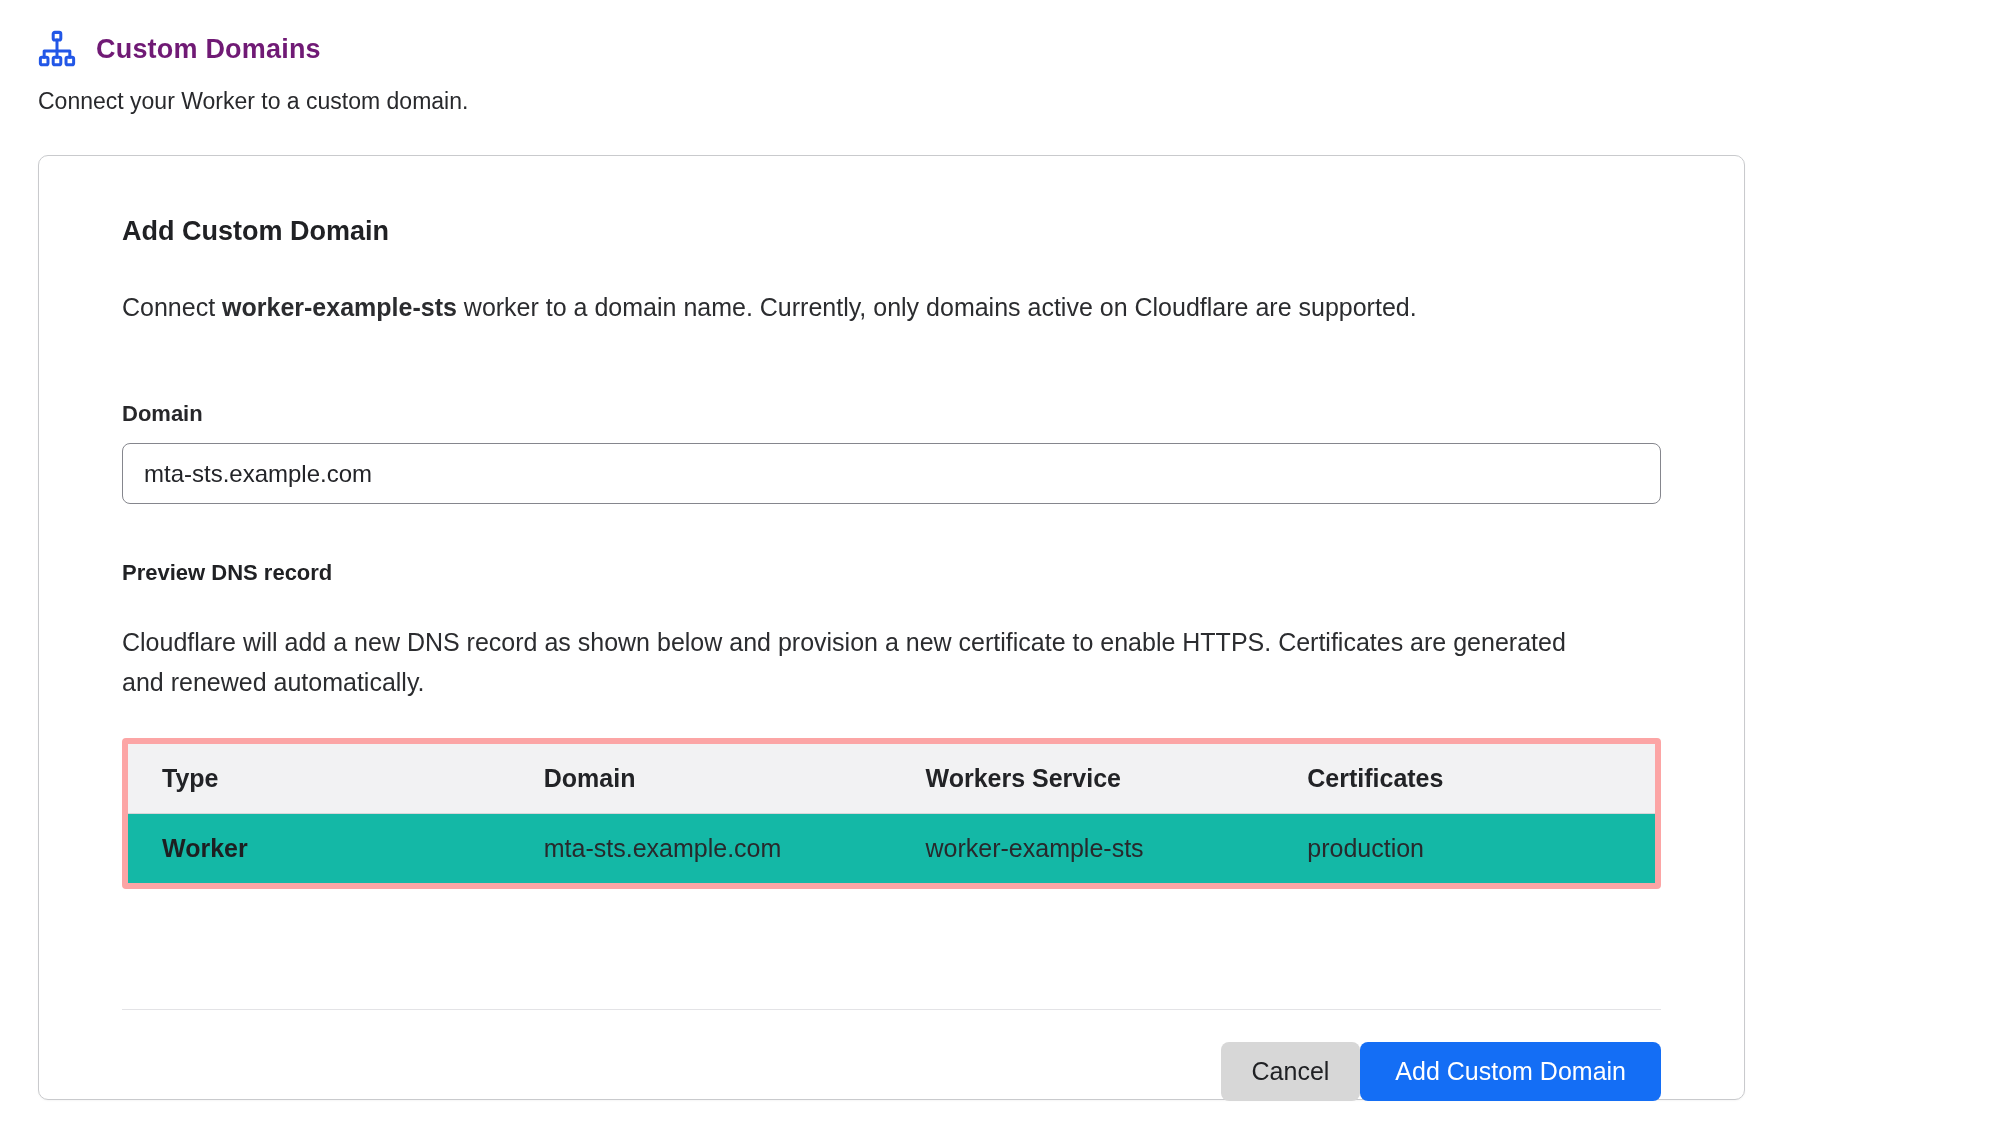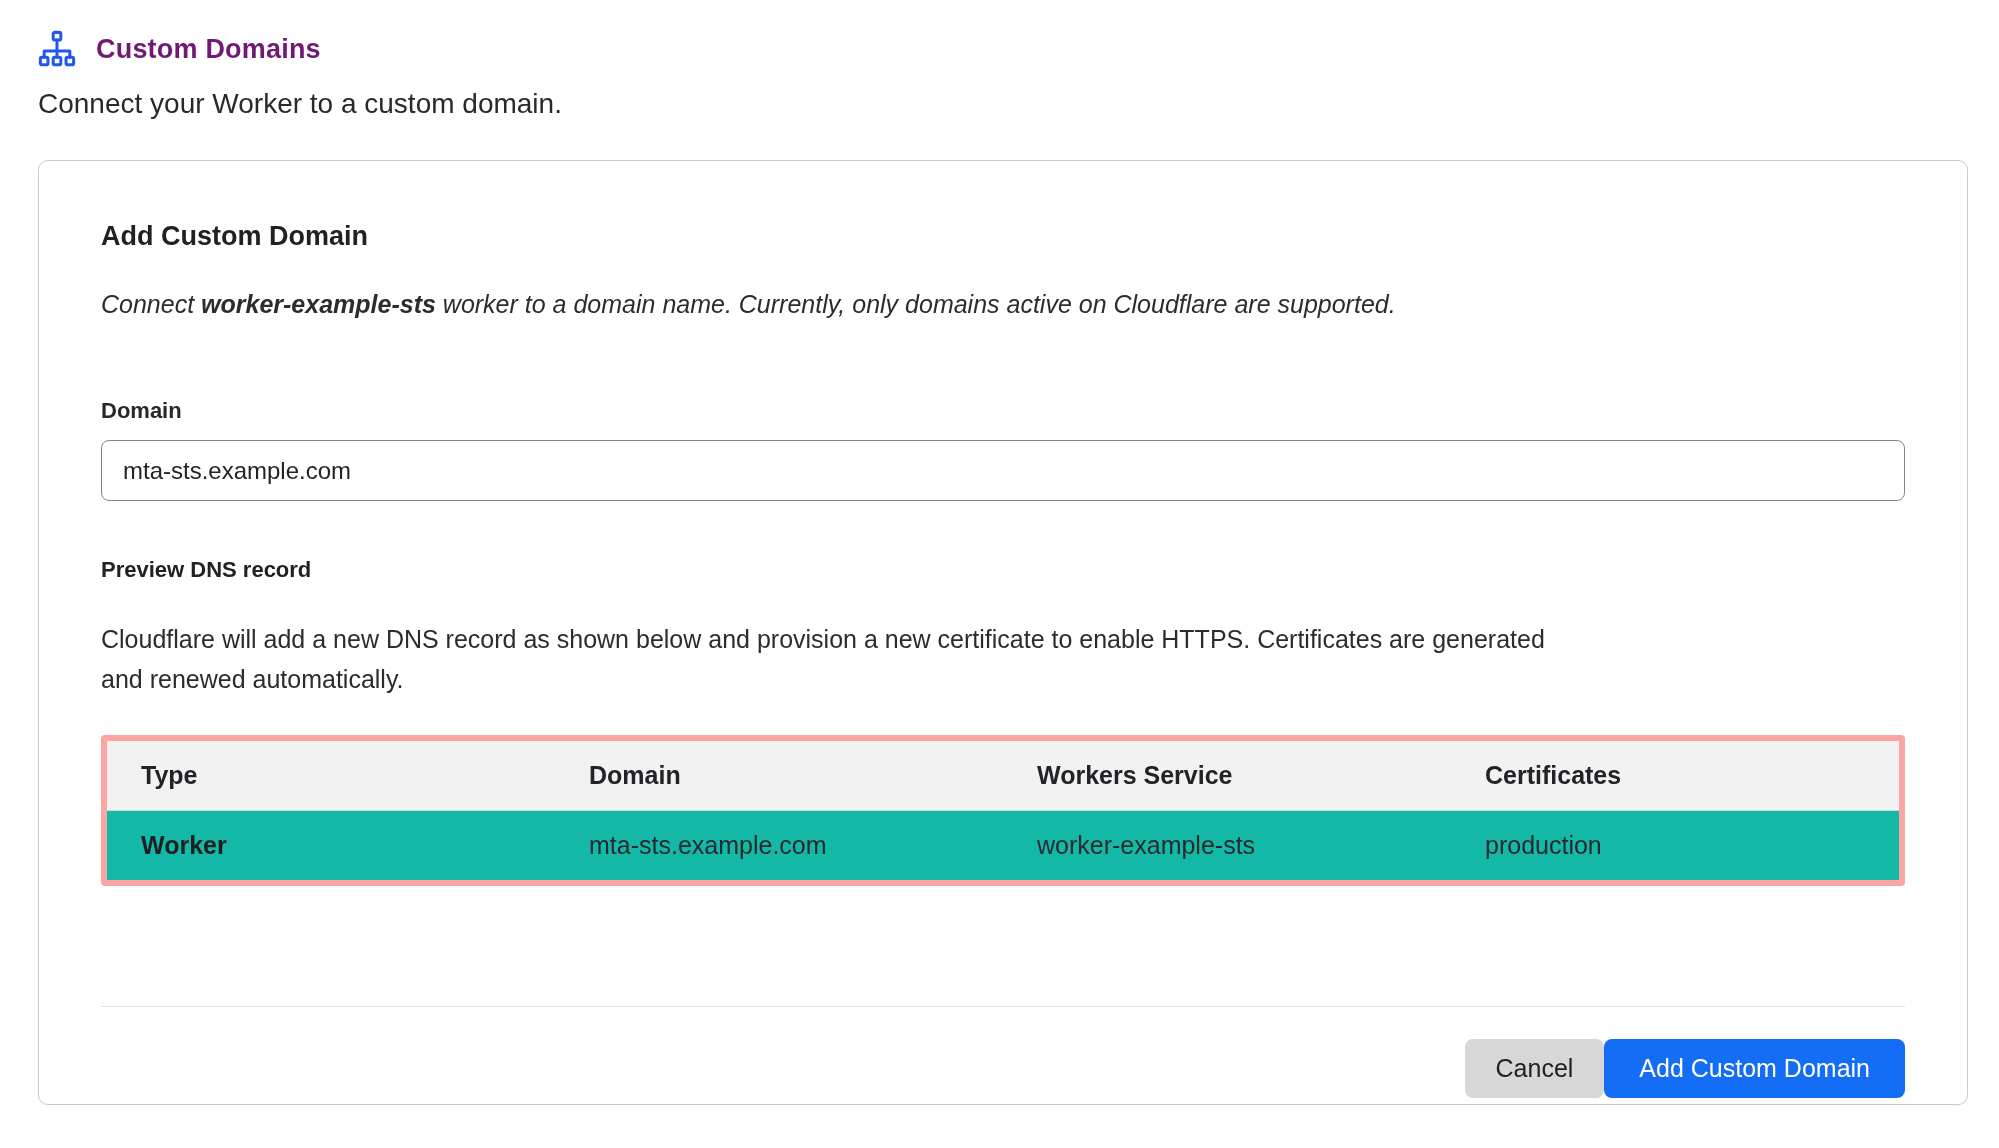--- a/index.html
+++ b/index.html
@@ -12,43 +12,43 @@
     overflow: hidden;
   }
   .page { padding: 30px 31px 0 38px; }
 
   
   .title-row { display: flex; align-items: center; gap: 20px; }
   .title-row h1 { font-size: 27px; font-weight: 700; letter-spacing: .2px; color: #701a75; }
   .sitemap-icon { width: 38px; height: 38px; color: #2257e7; display: block; }
 
   .subtitle-row { display: flex; align-items: center; gap: 28px; margin-top: 20px; }
-  .subtitle { font-size: 28px; color: #28292c; }
+  .subtitle { font-size: 23px; color: #28292c; }
   .docs-badge {
     display: inline-flex; align-items: center; gap: 12px;
     background: #eceafc; color: #4a43db;
     border-radius: 24px; height: 46px; padding: 0 22px;
     font-size: 22px; cursor: pointer; text-decoration: none;
   }
   .book-icon { width: 26px; height: 26px; display: block; }
 
   
   .card {
     margin-top: 40px;
-    width: 1930px;
+    width: 1707px;
     height: 945px;
     background: #ffffff;
     border: 1px solid #c9cacd;
     border-radius: 10px;
     box-shadow: 0 1px 2px rgba(0,0,0,.04);
-    padding: 60px 62px;
+    padding: 60px 83px;
   }
   .card h2 { font-size: 27px; font-weight: 700; color: #202124; }
   .card p  { font-size: 25px; color: #2b2c2f; line-height: 40px; }
-  .desc { margin-top: 32px; font-style: italic; }
+  .desc { margin-top: 40px; }
   .desc b { font-weight: 700; }
 
   .field-label { display: block; margin-top: 74px; font-size: 22px; font-weight: 700; color: #27272a; }
   .domain-input {
     margin-top: 16px;
     width: 100%; height: 61px;
     border: 1.5px solid #85868d;
     border-radius: 8px;
     font-family: "Liberation Sans", sans-serif;
     font-size: 24px; color: #232428;

